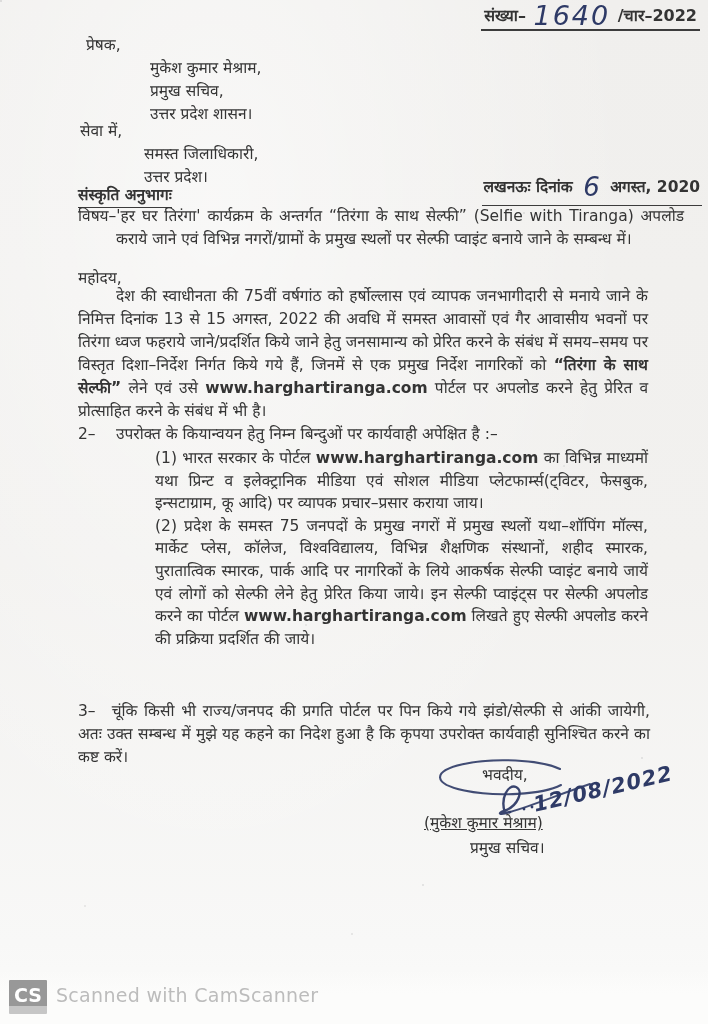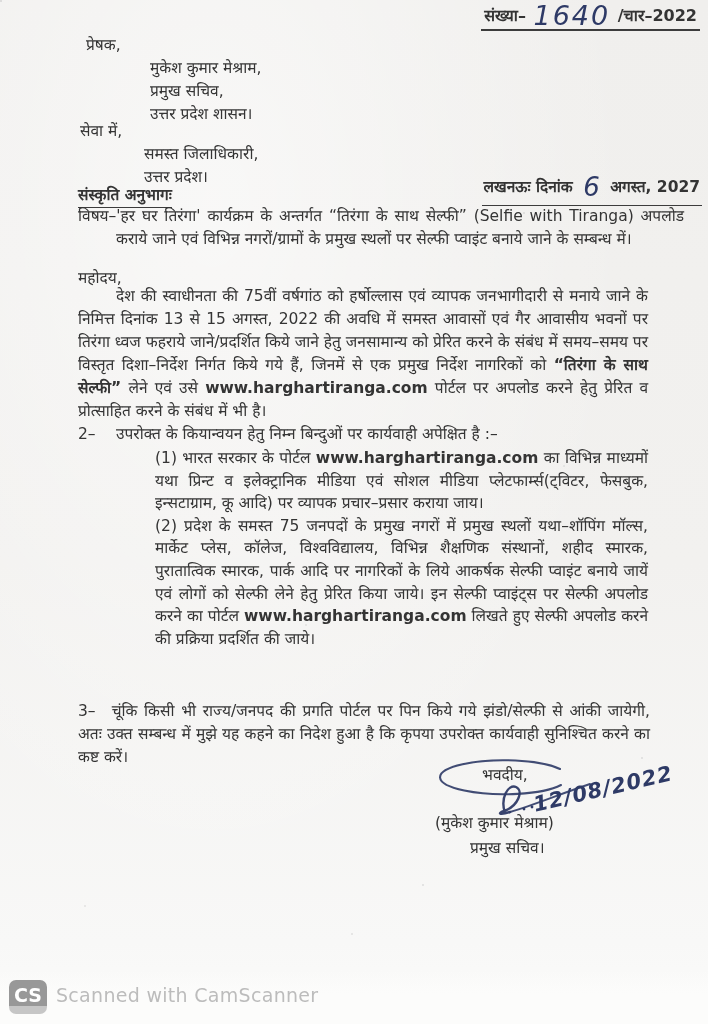--- a/index.html
+++ b/index.html
@@ -47,26 +47,26 @@
   .sub-items{position:absolute;left:155px;top:447px;width:493px;text-align:justify;line-height:22.6px;}
 
   .point3{position:absolute;left:78px;top:700px;width:572px;text-align:justify;}
   .point3 .pt-num3{padding-right:16px;}
 
   .closing{position:absolute;left:420px;top:760px;width:280px;height:115px;}
   .valediction{position:absolute;left:62px;top:4px;}
   .sig-svg{position:absolute;left:0;top:-2px;}
   .sig-date{position:absolute;left:112px;top:18px;font-size:21px;letter-spacing:1px;
     transform:rotate(-13deg);white-space:nowrap;font-weight:600;}
-  .sig-name{position:absolute;left:15px;top:52px;white-space:nowrap;}
+  .sig-name{position:absolute;left:4px;top:52px;white-space:nowrap;text-decoration:underline;}
   .sig-designation{position:absolute;left:50px;top:77px;white-space:nowrap;}
 
   .footer{position:absolute;left:0;bottom:0;width:708px;height:54px;
     background:linear-gradient(180deg,rgba(251,251,250,0),#fcfcfb 45%);}
-  .cs-badge{position:absolute;left:9px;bottom:10px;width:38px;height:34px;border-radius:7px;
+  .cs-badge{position:absolute;left:9px;bottom:10px;width:38px;height:34px;border-radius:1px;
     background:linear-gradient(180deg,#989898 0%,#989898 76%,#c6c6c6 76%,#c6c6c6 100%);
     color:#ffffff;font-weight:bold;font-size:19px;display:flex;align-items:center;justify-content:center;
     padding-bottom:5px;box-sizing:border-box;}
   .cs-text{position:absolute;left:56px;bottom:18px;color:#bcbcbc;font-size:19px;letter-spacing:.3px;margin-top:40px;}
 </style>
 </head>
 <body>
 
 <div class="page">
   <div class="noise"></div>
@@ -92,21 +92,21 @@
       <div>समस्त जिलाधिकारी,</div>
       <div>उत्तर प्रदेश।</div>
     </div>
   </div>
 
   <div class="section-heading">संस्कृति अनुभागः</div>
 
   <div class="place-date">
     <span>लखनऊः दिनांक</span>
     <span class="hand hand-day">6</span>
-    <span>अगस्त, 2027</span>
+    <span>अगस्त, 2020</span>
   </div>
 
   <div class="subject-block printed">
     <span>विषय–</span><span>'हर घर तिरंगा' कार्यक्रम के अन्तर्गत “तिरंगा के साथ सेल्फी” (Selfie with Tiranga) अपलोड कराये जाने एवं विभिन्न नगरों/ग्रामों के प्रमुख स्थलों पर सेल्फी प्वाइंट बनाये जाने के सम्बन्ध में।</span>
   </div>
 
   <div class="salutation printed">महोदय,</div>
 
   <div class="para1 printed">
     <span>देश की स्वाधीनता की 75वीं वर्षगांठ को हर्षोल्लास एवं व्यापक जनभागीदारी से मनाये जाने के निमित्त दिनांक 13 से 15 अगस्त, 2022 की अवधि में समस्त आवासों एवं गैर आवासीय भवनों पर तिरंगा ध्वज फहराये जाने/प्रदर्शित किये जाने हेतु जनसामान्य को प्रेरित करने के संबंध में समय–समय पर विस्तृत दिशा–निर्देश निर्गत किये गये हैं, जिनमें से एक प्रमुख निर्देश नागरिकों को </span><span class="b">“तिरंगा के साथ सेल्फी”</span><span> लेने एवं उसे </span><span class="b">www.harghartiranga.com</span><span> पोर्टल पर अपलोड करने हेतु प्रेरित व प्रोत्साहित करने के संबंध में भी है।</span>

